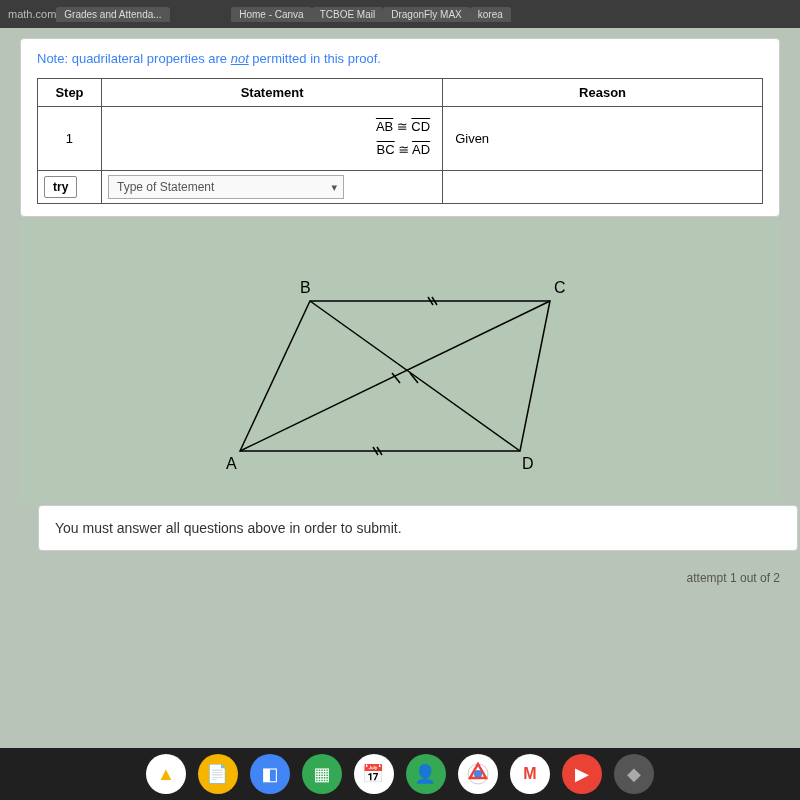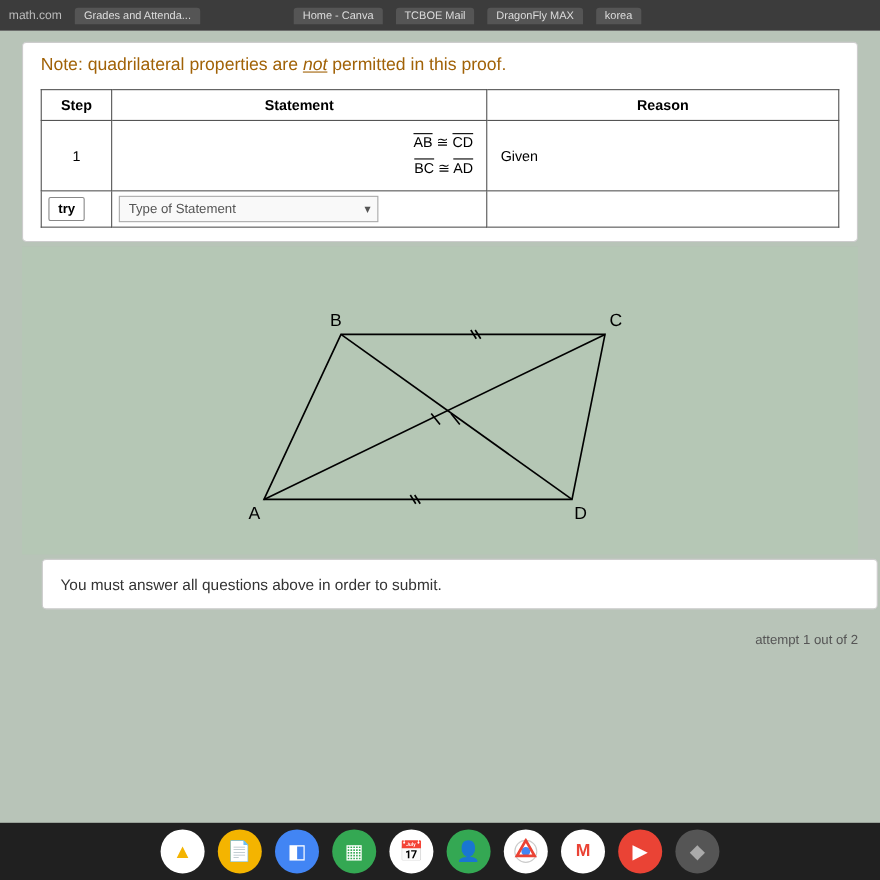--- a/index.html
+++ b/index.html
@@ -12,21 +12,21 @@
       position: relative;
     }
 
     
     .browser-bar {
       background: #3c3c3c;
       height: 28px;
       display: flex;
       align-items: center;
       padding: 0 8px;
-      gap: 12px;
+      gap: 0;
       font-size: 11px;
       color: #ccc;
     }
     .tab-item {
       background: #555;
       padding: 2px 8px;
       border-radius: 3px 3px 0 0;
       font-size: 10px;
       color: #ddd;
       cursor: pointer;
@@ -47,22 +47,22 @@
     
     .content-card {
       background: white;
       width: 760px;
       border: 1px solid #ccc;
       border-radius: 4px;
       padding: 12px 16px;
     }
 
     .note-text {
-      font-size: 16px;
-      color: #a16207;
+      font-size: 13px;
+      color: #3b82f6;
       margin-bottom: 12px;
     }
     .note-text em {
       font-style: italic;
       text-decoration: underline;
     }
 
     
     .proof-table {
       width: 100%;

